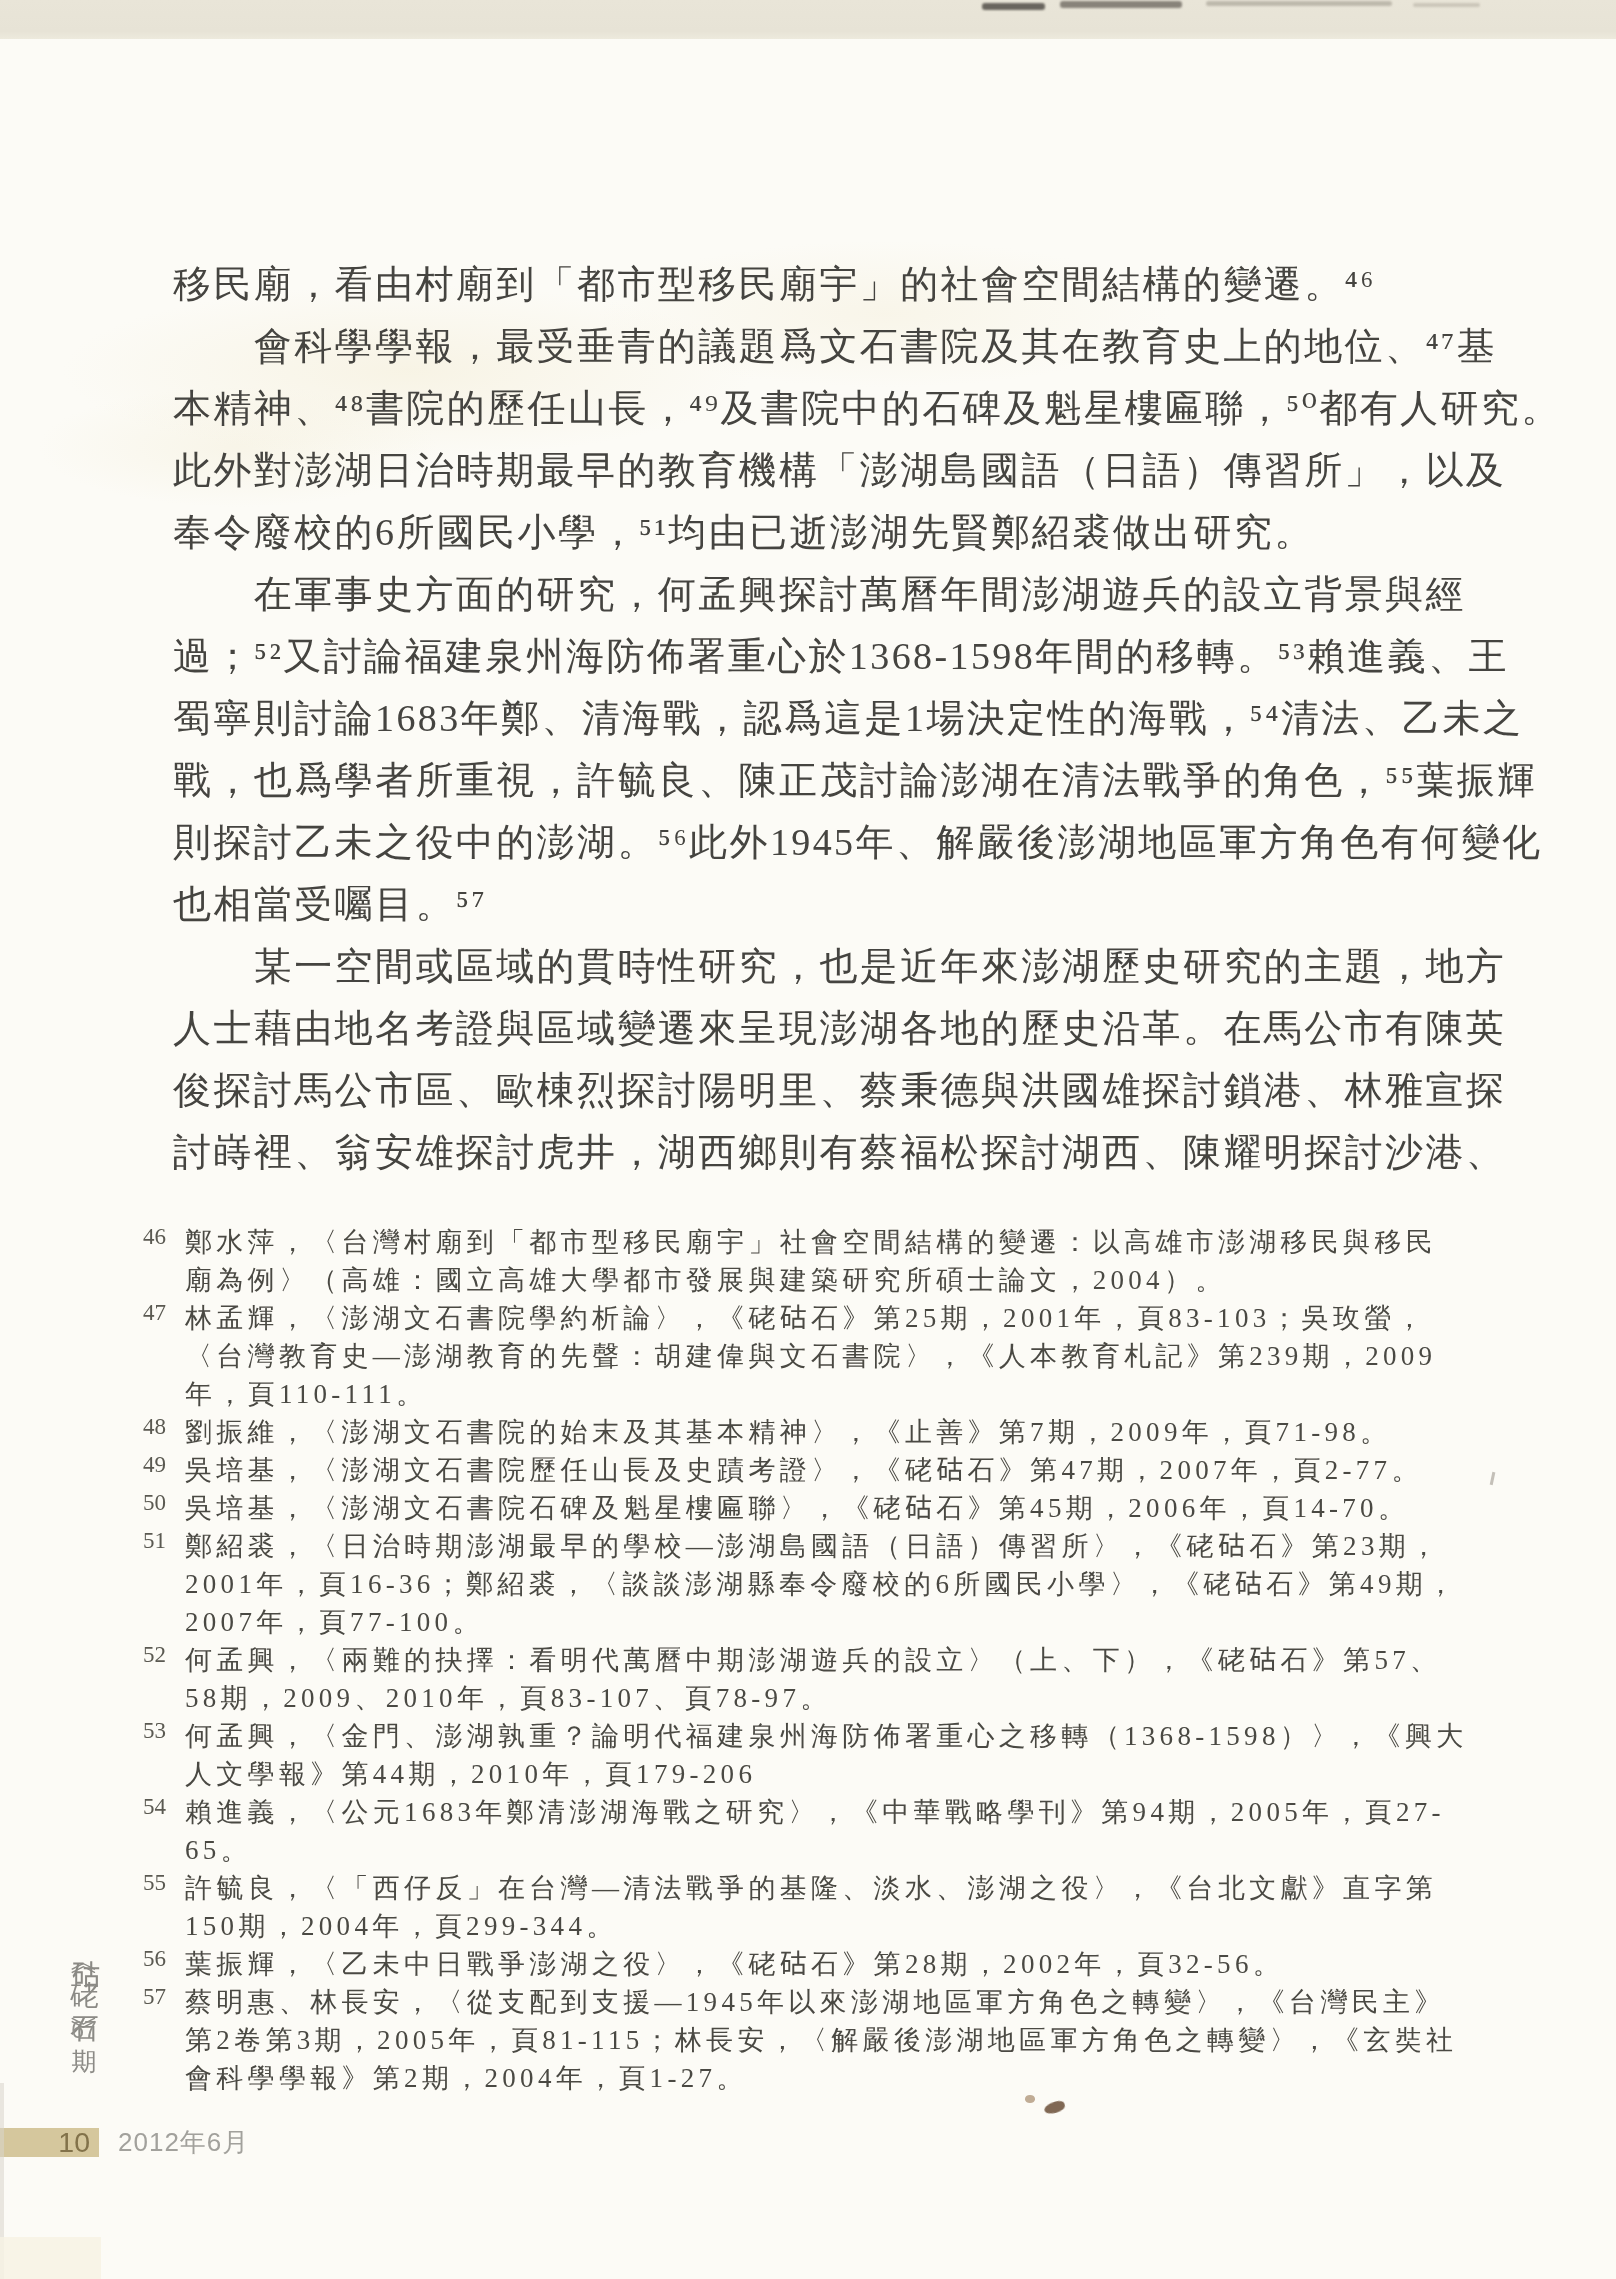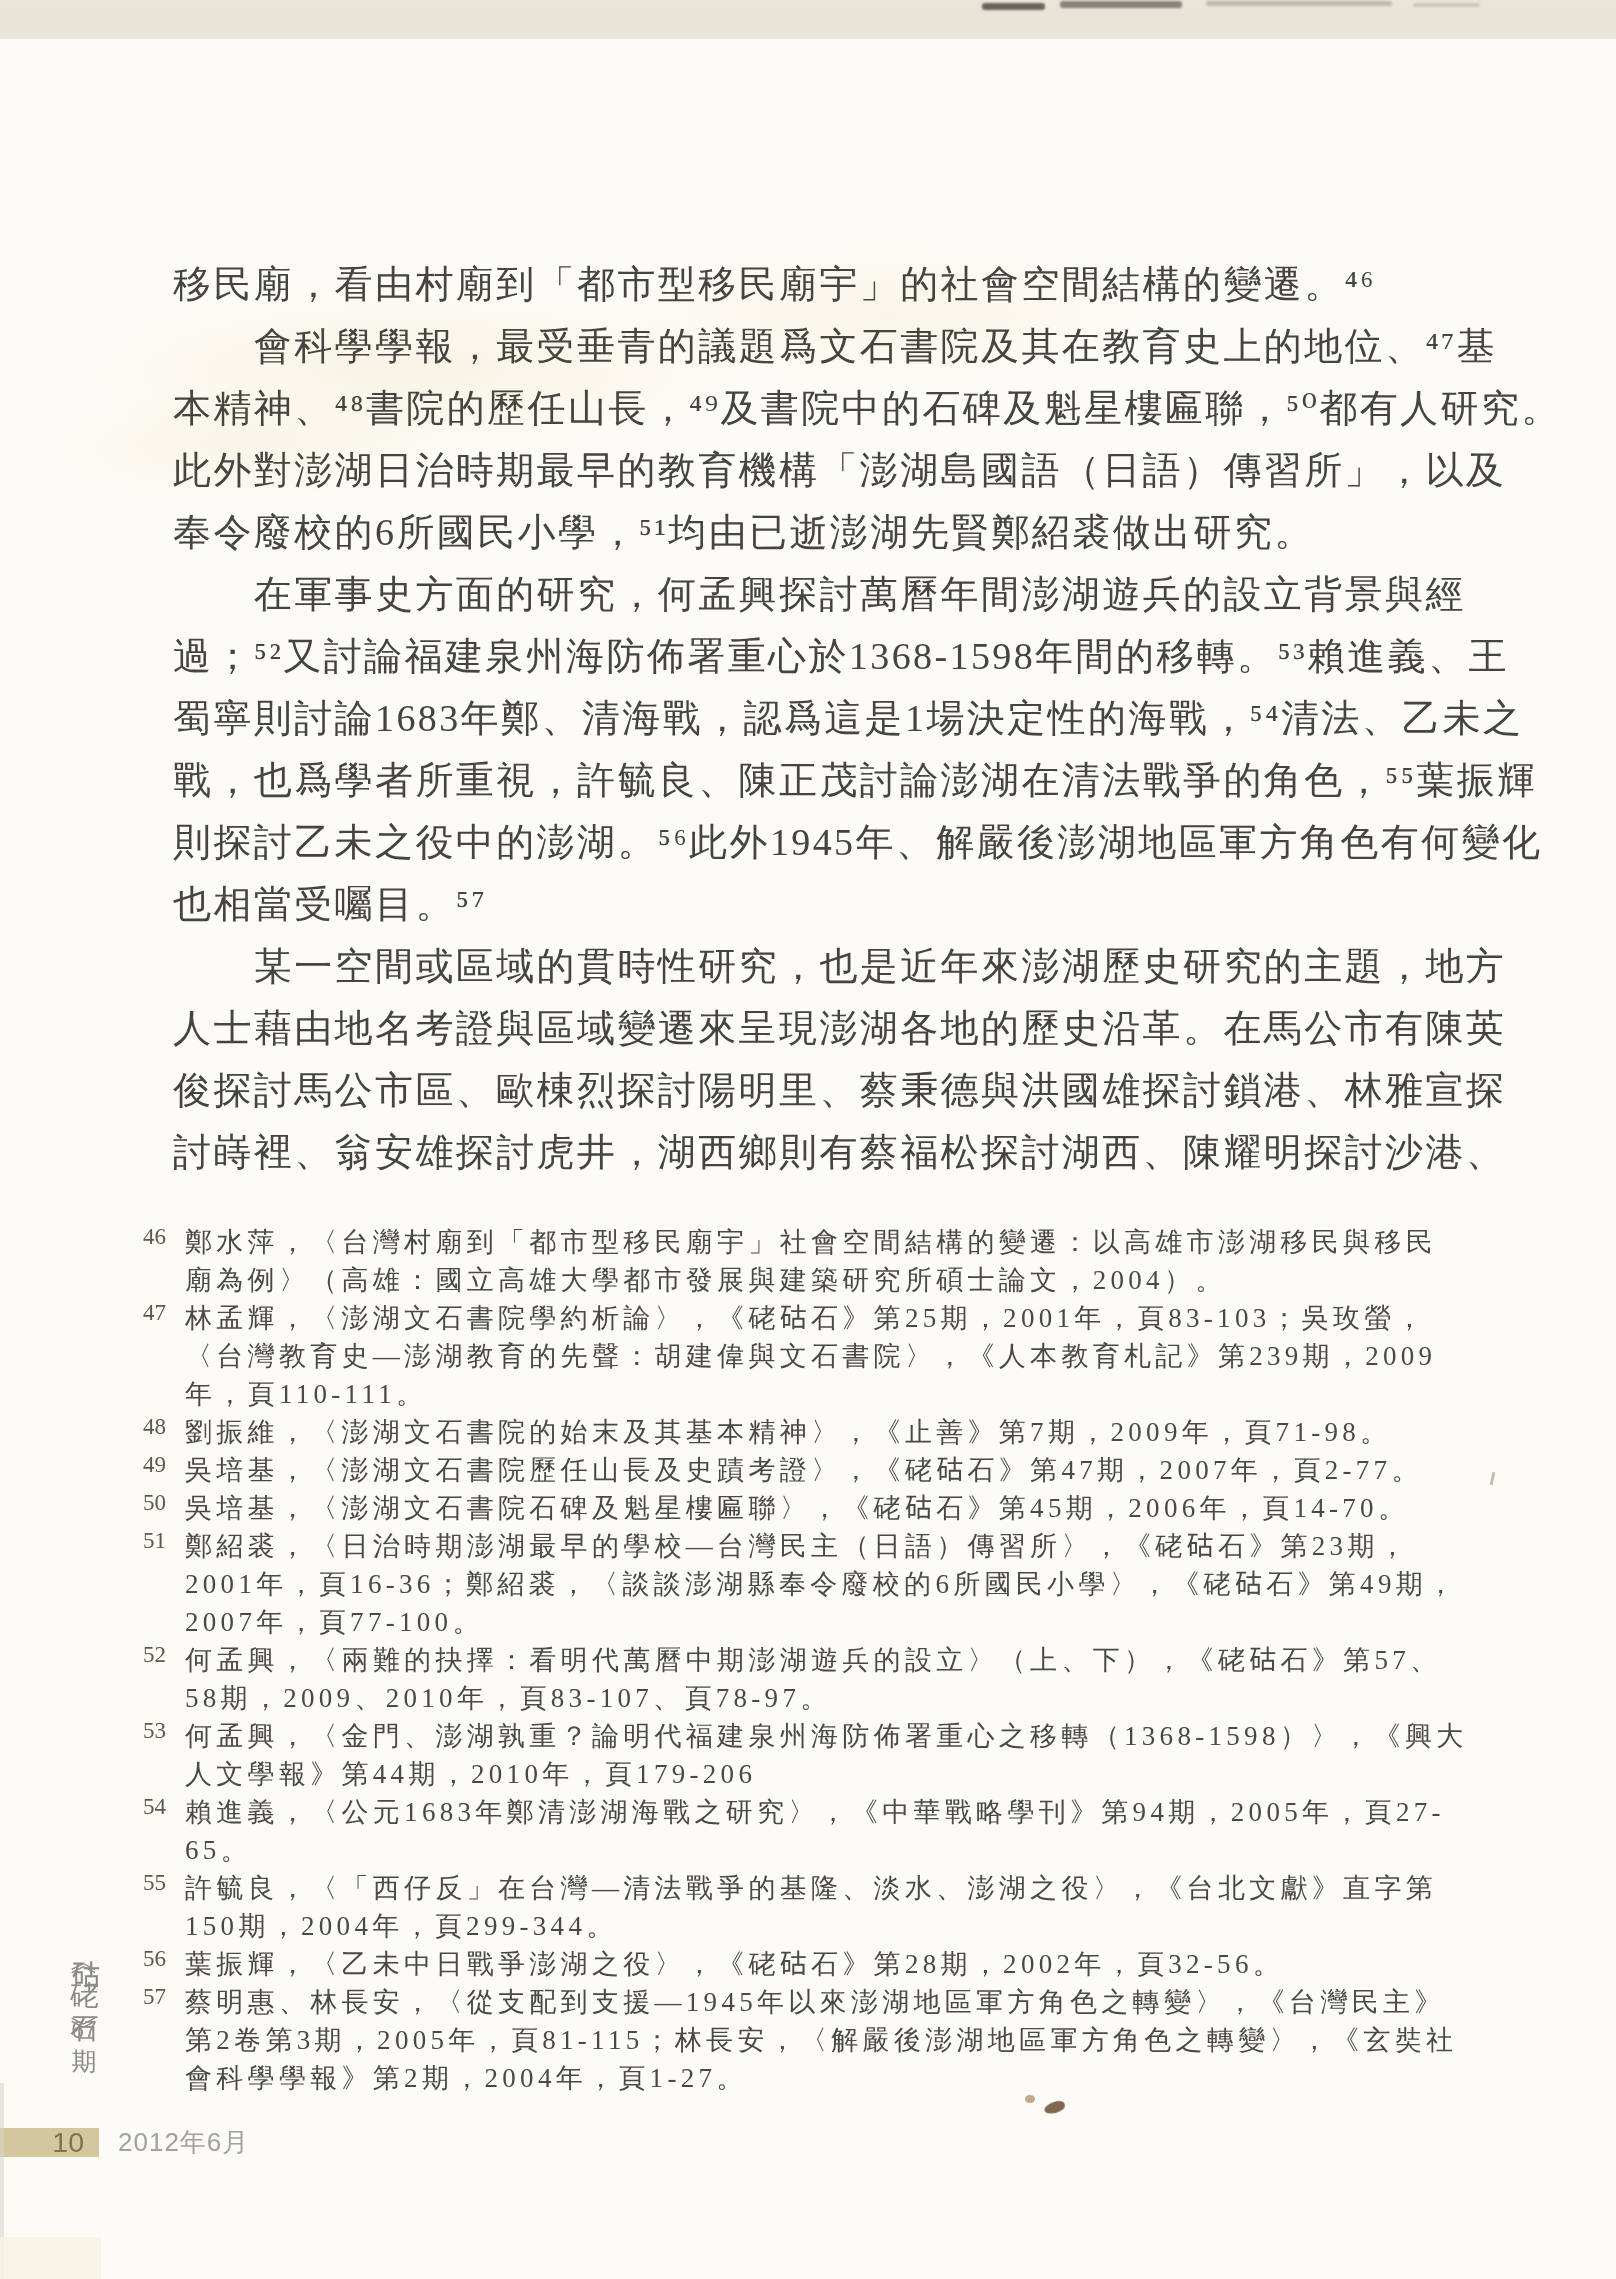--- a/index.html
+++ b/index.html
@@ -33,21 +33,21 @@
   .fn-line{height:38px;line-height:38px;white-space:nowrap;}
 
   .footer-col{position:absolute;left:61px;top:1954px;width:46px;
     display:flex;flex-direction:column;align-items:center;color:#8b8a85;}
   .v-title{writing-mode:vertical-rl;text-orientation:mixed;
     font-size:28.5px;letter-spacing:3.8px;line-height:42px;}
   .issue-num{font-family:"Liberation Sans","DejaVu Sans",sans-serif;
     font-size:23px;margin-top:15px;color:#91908b;}
   .issue-unit{font-size:25px;margin-top:1px;color:#8b8a85;}
   .pg-box{position:absolute;left:0;top:2128px;width:99px;height:28.5px;
-    background:#d5c79d;box-sizing:border-box;text-align:right;padding-right:15px;
+    background:#d5c79d;box-sizing:border-box;text-align:right;padding-right:9px;
     font-family:"Liberation Sans","DejaVu Sans",sans-serif;
     font-size:28.5px;line-height:28.5px;color:#82724a;}
   .pg-date{position:absolute;left:108px;top:2128px;height:28.5px;line-height:29.5px;
     font-family:"Liberation Sans","DejaVu Sans",sans-serif;
     font-size:26px;letter-spacing:1px;color:#a2a19c;margin-left:10px;}
 
   .speck{position:absolute;border-radius:50%;}
   .speck.k1{left:1025px;top:2095px;width:9.5px;height:7.6px;background:#a78b6d;opacity:.7;filter:blur(0.5px);}
   .speck.k2{left:1044px;top:2102px;width:21px;height:10.5px;background:#6b4f38;opacity:.85;
     border-radius:60% 40% 50% 50%;transform:rotate(-15deg);filter:blur(0.4px);}
@@ -116,21 +116,21 @@
       </div>
       <div class="fn">
         <span class="fn-num">50</span>
         <div class="fn-text">
           <div class="fn-line">吳培基，〈澎湖文石書院石碑及魁星樓匾聯〉，《硓𥑮石》第45期，2006年，頁14-70。</div>
         </div>
       </div>
       <div class="fn">
         <span class="fn-num">51</span>
         <div class="fn-text">
-          <div class="fn-line">鄭紹裘，〈日治時期澎湖最早的學校—台灣民主（日語）傳習所〉，《硓𥑮石》第23期，</div>
+          <div class="fn-line">鄭紹裘，〈日治時期澎湖最早的學校—澎湖島國語（日語）傳習所〉，《硓𥑮石》第23期，</div>
           <div class="fn-line">2001年，頁16-36；鄭紹裘，〈談談澎湖縣奉令廢校的6所國民小學〉，《硓𥑮石》第49期，</div>
           <div class="fn-line">2007年，頁77-100。</div>
         </div>
       </div>
       <div class="fn">
         <span class="fn-num">52</span>
         <div class="fn-text">
           <div class="fn-line">何孟興，〈兩難的抉擇：看明代萬曆中期澎湖遊兵的設立〉（上、下），《硓𥑮石》第57、</div>
           <div class="fn-line">58期，2009、2010年，頁83-107、頁78-97。</div>
         </div>

